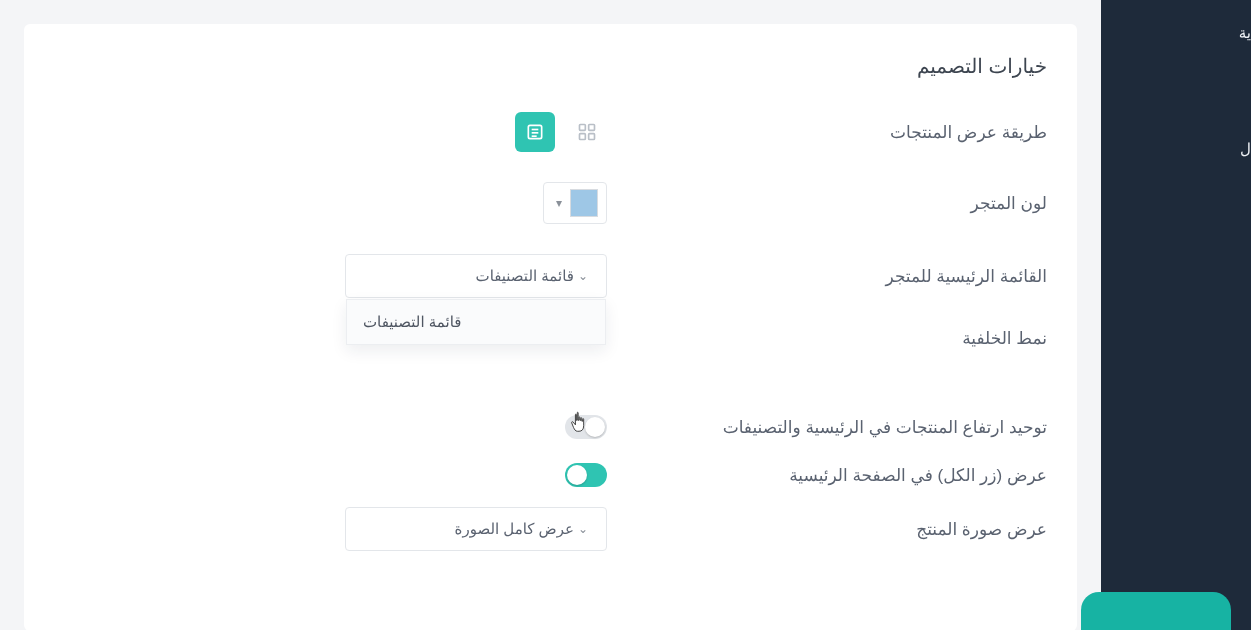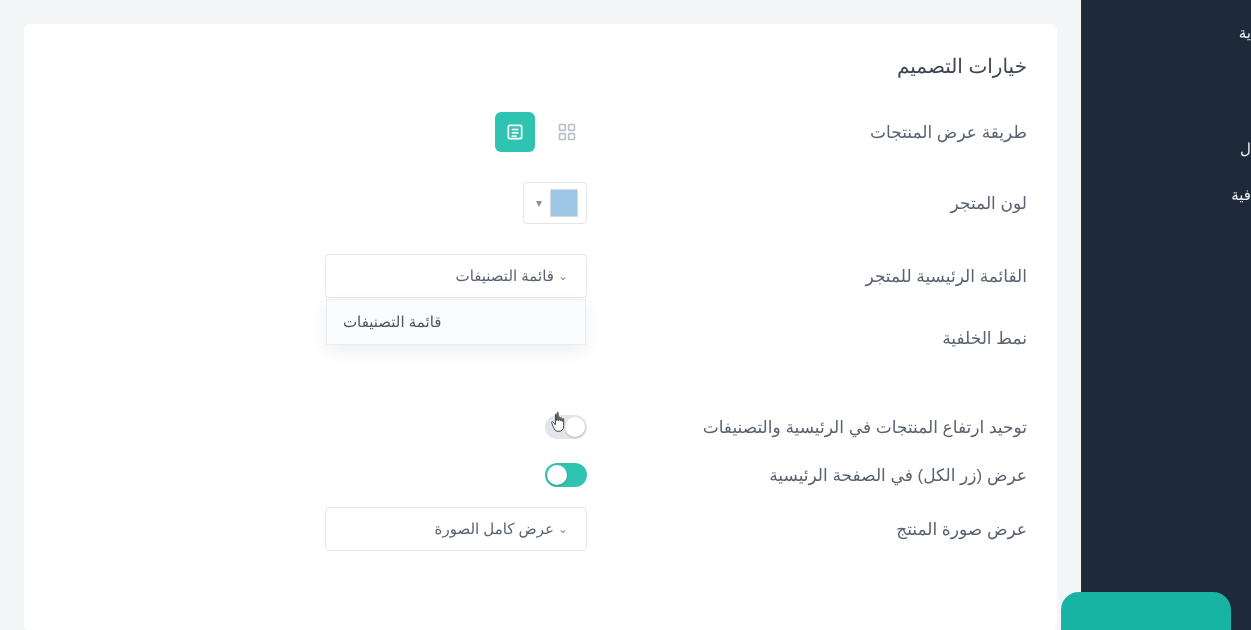--- a/index.html
+++ b/index.html
@@ -1,18 +1,18 @@
 <!DOCTYPE html>
 <html dir="rtl" lang="ar"><head>
 <meta charset="utf-8">
 <style>
   * { box-sizing: border-box; margin: 0; padding: 0; }
   html, body { width: 1251px; height: 630px; font-family: Tahoma, Arial, sans-serif; background:#f4f5f7; overflow:hidden; }
   .root { display:flex; flex-direction:row; width:100%; height:100%; }
-  .sidebar { width:170px; background:#1e2a3a; color:#d7dde6; display:flex; flex-direction:column; padding-top:10px; font-size:15px; }
+  .sidebar { width:150px; background:#1e2a3a; color:#d7dde6; display:flex; flex-direction:column; padding-top:10px; font-size:15px; }
   .sidebar .sb-item { text-align:right; padding:14px 0 14px 0; padding-right:0; color:#eef1f5; white-space:nowrap; overflow:hidden; }
   .sidebar .fill { flex:1; }
   .sidebar .accent { height:38px; background:#17b3a3; border-top-right-radius:18px; border-top-left-radius:18px; margin-right:20px; margin-left:-20px; }
 
   .content-wrap { flex:1; padding:24px; }
   .card { background:#ffffff; border-radius:6px; padding:30px 30px 50px 30px; min-height:560px; position:relative; }
   .section-title { color:#3d4550; font-size:20px; font-weight:400; margin-bottom:34px; text-align:right; }
 
   .row { display:flex; flex-direction:row; align-items:center; margin-bottom:30px; }
   .row .label { flex:0 0 430px; color:#5a6270; font-size:17px; text-align:right; font-weight:500; }
@@ -47,21 +47,20 @@
 </style>
 </head>
 <body>
 
 <div class="root">
 
   <aside class="sidebar">
     <div class="sb-item">ية</div>
     <div style="height:70px"></div>
     <div class="sb-item">ل</div>
-    <div class="sb-item">فية</div>
     <div class="fill"></div>
     <div class="accent"></div>
   </aside>
 
   <div class="content-wrap">
     <div class="card">
 
       <h2 class="section-title">خيارات التصميم</h2>
 
       <div class="row">

